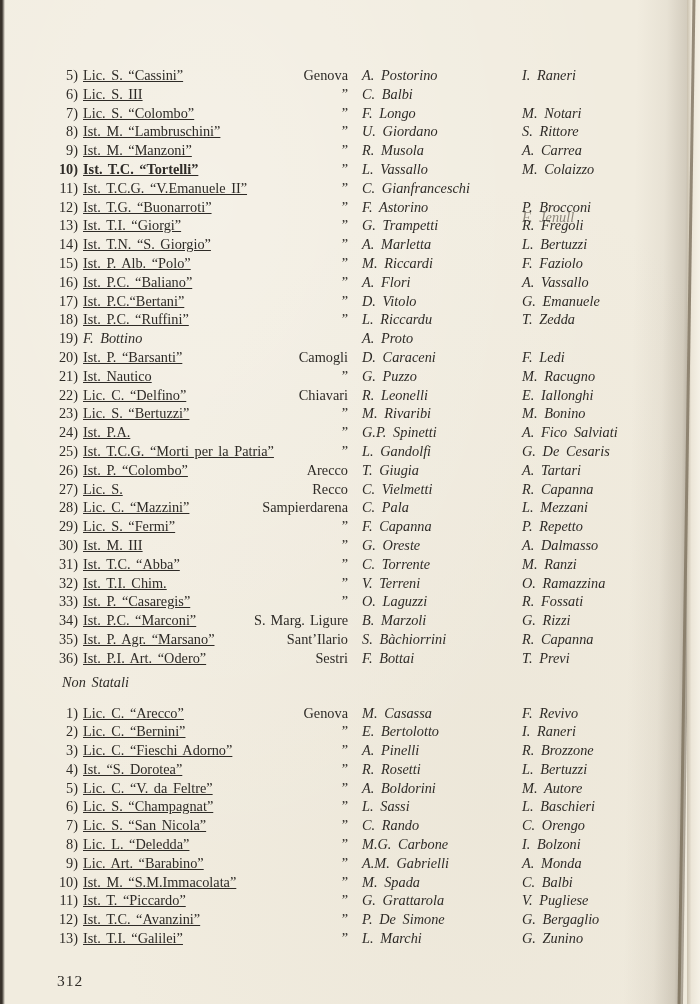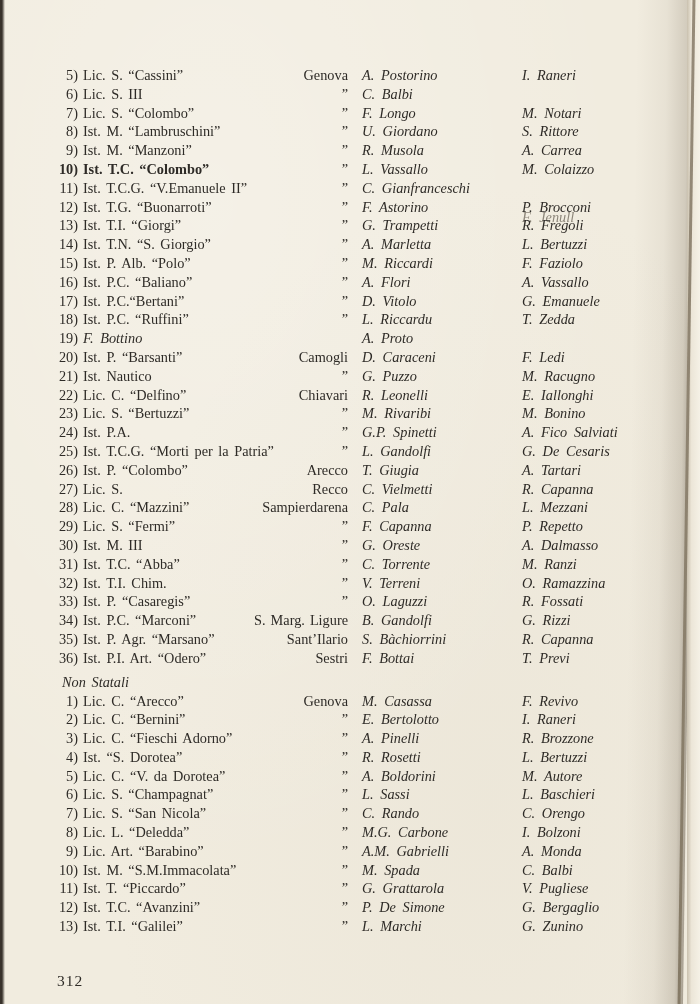--- a/index.html
+++ b/index.html
@@ -49,28 +49,28 @@
   }
   .row{
     display:grid;
     grid-template-columns:22px 274px 155px 1fr;
     column-gap:5px;
     height:18.8px;line-height:18.8px;
     white-space:nowrap;
   }
   .cell-num{text-align:right;}
   .cell-mid{display:flex;justify-content:space-between;}
-  .school{word-spacing:0.14em;}
+  .school{word-spacing:0.14em;text-decoration:underline;}
   .city{padding-right:9px;word-spacing:0.1em;}
   .name{font-style:italic;word-spacing:0.22em;}
   .bold{font-weight:700;}
   .faint{color:#8d867a;margin-top:29px;}
   .section-heading{
     font-style:italic;
-    margin:5px 0 0 6px;
+    margin:5px 0 12px 6px;
     height:19px;line-height:19px;
     word-spacing:0.15em;
   }
   .sec{margin:0;}
   .sec + .sec{margin-top:0;}
   .page-number{
     position:absolute;left:57px;top:972px;
     font-size:15.5px;letter-spacing:1px;
     z-index:4;
   }
@@ -131,21 +131,21 @@
       <span class="school">Ist. M. “Manzoni”</span>
       <span class="city">”</span>
     </span>
     <span class="name name1">R. Musola</span>
     <span class="name name2">A. Carrea</span>
   </div>
 
   <div class="row">
     <span class="cell-num bold">10)</span>
     <span class="cell-mid">
-      <span class="school bold">Ist. T.C. “Colombo”</span>
+      <span class="school bold">Ist. T.C. “Tortelli”</span>
       <span class="city">”</span>
     </span>
     <span class="name name1">L. Vassallo</span>
     <span class="name name2">M. Colaizzo</span>
   </div>
 
   <div class="row">
     <span class="cell-num">11)</span>
     <span class="cell-mid">
       <span class="school">Ist. T.C.G. “V.Emanuele II”</span>
@@ -370,21 +370,21 @@
     <span class="name name1">O. Laguzzi</span>
     <span class="name name2">R. Fossati</span>
   </div>
 
   <div class="row">
     <span class="cell-num">34)</span>
     <span class="cell-mid">
       <span class="school">Ist. P.C. “Marconi”</span>
       <span class="city">S. Marg. Ligure</span>
     </span>
-    <span class="name name1">B. Gandolfi</span>
+    <span class="name name1">B. Marzoli</span>
     <span class="name name2">G. Rizzi</span>
   </div>
 
   <div class="row">
     <span class="cell-num">35)</span>
     <span class="cell-mid">
       <span class="school">Ist. P. Agr. “Marsano”</span>
       <span class="city">Sant’Ilario</span>
     </span>
     <span class="name name1">S. Bàchiorrini</span>
@@ -439,21 +439,21 @@
       <span class="school">Ist. “S. Dorotea”</span>
       <span class="city">”</span>
     </span>
     <span class="name name1">R. Rosetti</span>
     <span class="name name2">L. Bertuzzi</span>
   </div>
 
   <div class="row">
     <span class="cell-num">5)</span>
     <span class="cell-mid">
-      <span class="school">Lic. C. “V. da Dorotea”</span>
+      <span class="school">Lic. C. “V. da Feltre”</span>
       <span class="city">”</span>
     </span>
     <span class="name name1">A. Boldorini</span>
     <span class="name name2">M. Autore</span>
   </div>
 
   <div class="row">
     <span class="cell-num">6)</span>
     <span class="cell-mid">
       <span class="school">Lic. S. “Champagnat”</span>

